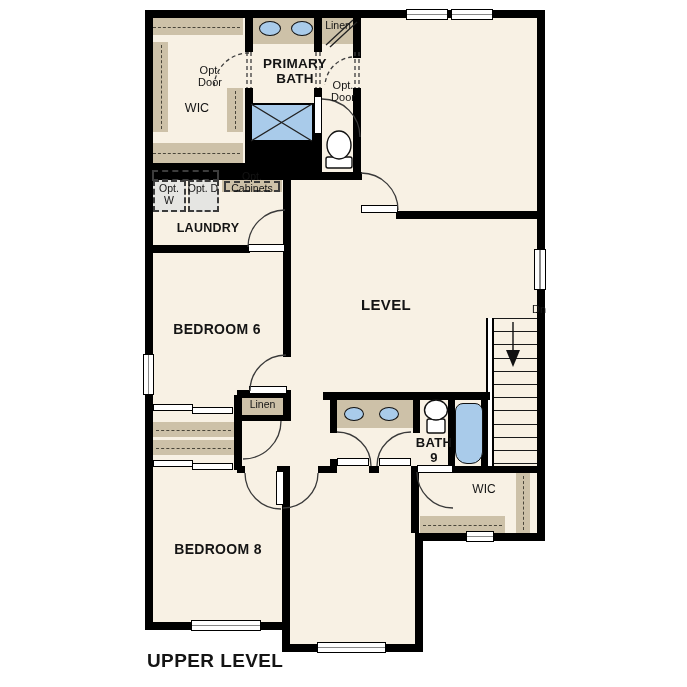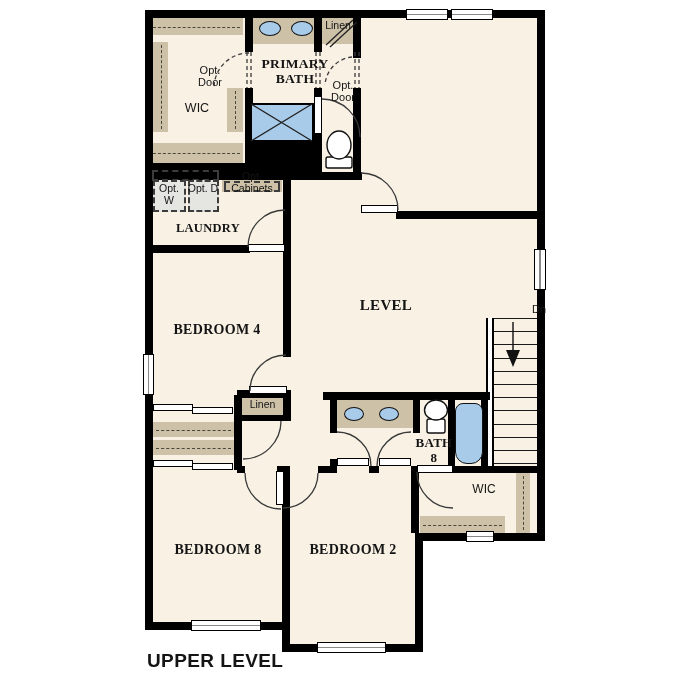--- a/index.html
+++ b/index.html
@@ -16,21 +16,21 @@
   .win.v{background:linear-gradient(90deg,#fff 0 42%,#888 42% 58%,#fff 58%);}
   .leaf{position:absolute;background:#fff;border:1px solid #000;}
   .appl{position:absolute;background:var(--c-appl,#e5e5e2);border:2px dashed #3c3c3c;}
   .dashbox{position:absolute;border:2px dashed #3c3c3c;}
   .sink{position:absolute;background:var(--c-fix,#a9cbea);border:1.5px solid #111;border-radius:50%;}
   .shower{position:absolute;background:var(--c-fix,#a9cbea);border:2px solid #000;}
   .tub{position:absolute;background:var(--c-fix,#a9cbea);border:1.5px solid #111;border-radius:8px 8px 12px 12px;}
   .rail{position:absolute;background:#fff;border-left:2px solid #000;border-right:2px solid #000;}
   .treads{position:absolute;background:repeating-linear-gradient(180deg,#1a1a1a 0 1px,transparent 1px 13.2px);}
   .lbl{position:absolute;color:#141414;text-align:center;line-height:1.13;font-size:11px;}
-  .rm{font-weight:700;font-size:13.5px;letter-spacing:.3px;font-family:Liberation Serif, serif;}
+  .rm{font-weight:700;font-size:13.5px;letter-spacing:.3px;}
   .sm10{font-size:10.5px;}
   .ovl{position:absolute;left:0;top:0;pointer-events:none;}
 </style>
 </head>
 <body>
 
 <div id="stage">
 
   <div class="floor" style="left:149px;top:14px;width:392px;height:523px"></div>
   <div class="floor" style="left:149px;top:537px;width:270px;height:89px"></div>
@@ -168,22 +168,21 @@
 
   <div class="lbl rm" style="left:253px;top:56px;width:84px">PRIMARY BATH</div>
   <div class="lbl" style="left:177px;top:101px;width:40px;font-size:12.5px">WIC</div>
   <div class="lbl" style="left:188px;top:64px;width:44px">Opt. Door</div>
   <div class="lbl" style="left:321px;top:79px;width:44px">Opt. Door</div>
   <div class="lbl sm10" style="left:321px;top:20px;width:34px">Linen</div>
   <div class="lbl rm" style="left:168px;top:221px;width:80px;font-size:12.5px">LAUNDRY</div>
   <div class="lbl sm10" style="left:153px;top:183px;width:32px">Opt. W</div>
   <div class="lbl sm10" style="left:187px;top:183px;width:32px">Opt. D</div>
   <div class="lbl sm10" style="left:222px;top:171px;width:60px">Opt. Cabinets</div>
-  <div class="lbl rm" style="left:157px;top:322px;width:120px;font-size:14px">BEDROOM 4</div>
+  <div class="lbl rm" style="left:157px;top:322px;width:120px;font-size:14px">BEDROOM 6</div>
   <div class="lbl rm" style="left:346px;top:297px;width:80px;font-size:15px">LEVEL</div>
   <div class="lbl" style="left:524px;top:303px;width:30px">Dn</div>
   <div class="lbl sm10" style="left:240px;top:399px;width:45px">Linen</div>
-  <div class="lbl rm" style="left:412px;top:436px;width:44px;font-size:13px">BATH 8</div>
+  <div class="lbl rm" style="left:412px;top:436px;width:44px;font-size:13px">BATH 9</div>
   <div class="lbl" style="left:466px;top:483px;width:36px;font-size:12px">WIC</div>
   <div class="lbl rm" style="left:158px;top:542px;width:120px;font-size:14px">BEDROOM 8</div>
-  <div class="lbl rm" style="left:293px;top:542px;width:120px;font-size:14px">BEDROOM 2</div>
   <div class="lbl" style="left:147px;top:650px;width:220px;text-align:left;font-weight:700;font-size:19px;letter-spacing:.4px">UPPER LEVEL</div>
 </div>
 
 </body></html>

